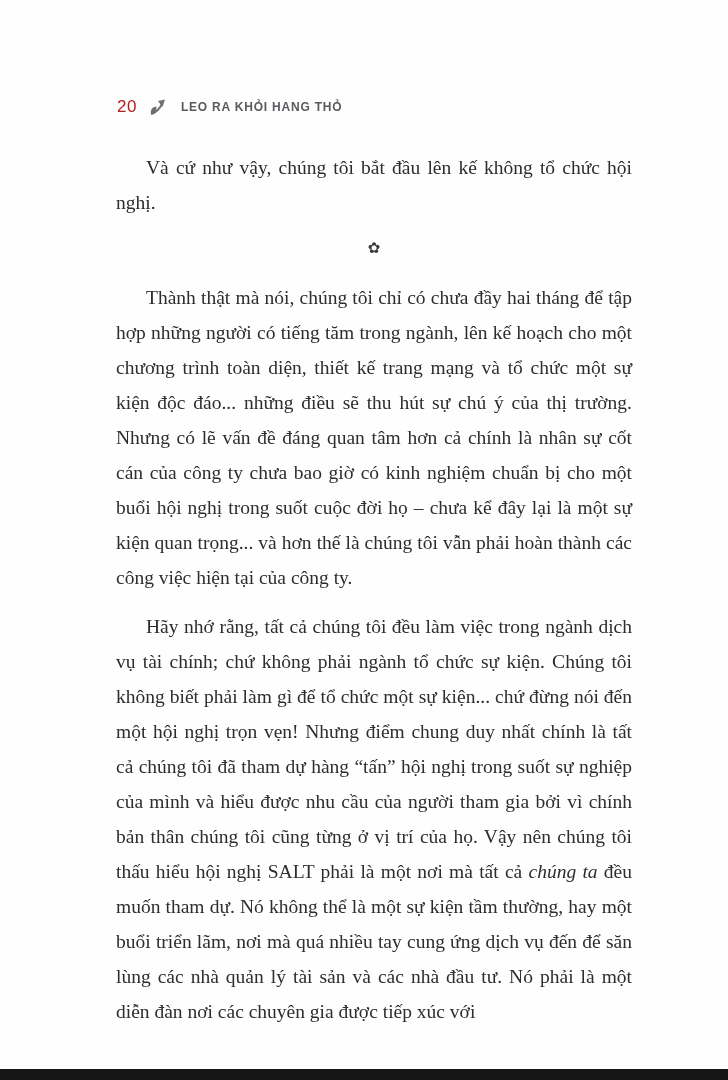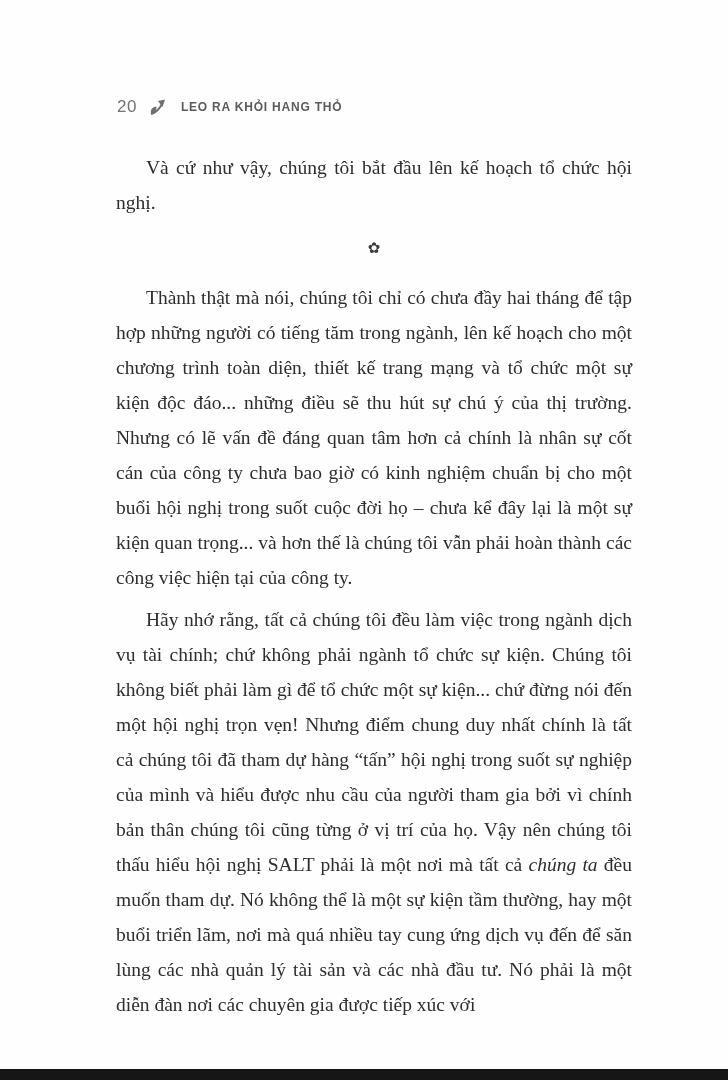--- a/index.html
+++ b/index.html
@@ -21,21 +21,21 @@
       left: 117px;
       right: 90px;
       display: flex;
       align-items: center;
       gap: 9px;
       color: #58595c;
       font-family: "Liberation Sans", "DejaVu Sans", sans-serif;
     }
     .page-num {
       font-size: 17px;
-      color: #737373;
+      color: #b91c1c;
       letter-spacing: 0.5px;
       text-align: right;
     }
     .header-icon {
       display: inline-flex;
       align-items: center;
       margin: 0 2px;
     }
     .running-title {
       font-size: 12px;
@@ -51,21 +51,21 @@
       color: #2e2d2b;
       font-size: 19.5px;
       line-height: 35px;
       text-align: justify;
     }
     .para {
       margin: 0;
       text-indent: 30px;
     }
     .para.p3 {
-      margin-top: 7px;
+      margin-top: 14px;
     }
     .ornament {
       text-align: center;
       text-indent: 0;
       margin: 16px 0 20px 0;
       font-size: 15px;
       color: #3b3b3b;
       font-family: "DejaVu Sans", sans-serif;
       line-height: 24px;
     }
@@ -92,21 +92,21 @@
       <svg width="22" height="18" viewBox="0 0 22 18" aria-hidden="true">
         <path d="M3 16 Q10 14 14 6" stroke="#6e6f71" stroke-width="2" fill="none"></path>
         <path d="M10 3 L17 1.5 L14.5 9 Z" fill="#6e6f71"></path>
         <path d="M3 16 q-1.5 -6.5 5.5 -7.5 q0.5 6.5 -5.5 7.5" fill="#6e6f71"></path>
       </svg>
     </span>
     <span class="running-title">LEO RA KHỎI HANG THỎ</span>
   </div>
 
   <div class="content">
-    <p class="para">Và cứ như vậy, chúng tôi bắt đầu lên kế hoạch tổ chức hội nghị.</p>
+    <p class="para">Và cứ như vậy, chúng tôi bắt đầu lên kế không tổ chức hội nghị.</p>
     <div class="ornament">✿</div>
     <p class="para">Thành thật mà nói, chúng tôi chỉ có chưa đầy hai tháng để tập hợp những người có tiếng tăm trong ngành, lên kế hoạch cho một chương trình toàn diện, thiết kế trang mạng và tổ chức một sự kiện độc đáo... những điều sẽ thu hút sự chú ý của thị trường. Nhưng có lẽ vấn đề đáng quan tâm hơn cả chính là nhân sự cốt cán của công ty chưa bao giờ có kinh nghiệm chuẩn bị cho một buổi hội nghị trong suốt cuộc đời họ – chưa kể đây lại là một sự kiện quan trọng... và hơn thế là chúng tôi vẫn phải hoàn thành các công việc hiện tại của công ty.</p>
     <p class="para p3"><span>Hãy nhớ rằng, tất cả chúng tôi đều làm việc trong ngành dịch vụ tài chính; chứ không phải ngành tổ chức sự kiện. Chúng tôi không biết phải làm gì để tổ chức một sự kiện... chứ đừng nói đến một hội nghị trọn vẹn! Nhưng điểm chung duy nhất chính là tất cả chúng tôi đã tham dự hàng “tấn” hội nghị trong suốt sự nghiệp của mình và hiểu được nhu cầu của người tham gia bởi vì chính bản thân chúng tôi cũng từng ở vị trí của họ. Vậy nên chúng tôi thấu hiểu hội nghị SALT phải là một nơi mà tất cả </span><em>chúng ta</em><span> đều muốn tham dự. Nó không thể là một sự kiện tầm thường, hay một buổi triển lãm, nơi mà quá nhiều tay cung ứng dịch vụ đến để săn lùng các nhà quản lý tài sản và các nhà đầu tư. Nó phải là một diễn đàn nơi các chuyên gia được tiếp xúc với</span></p>
   </div>
 
   <div class="bottom-bar"></div>
 
 </div>
 
 </body></html>

